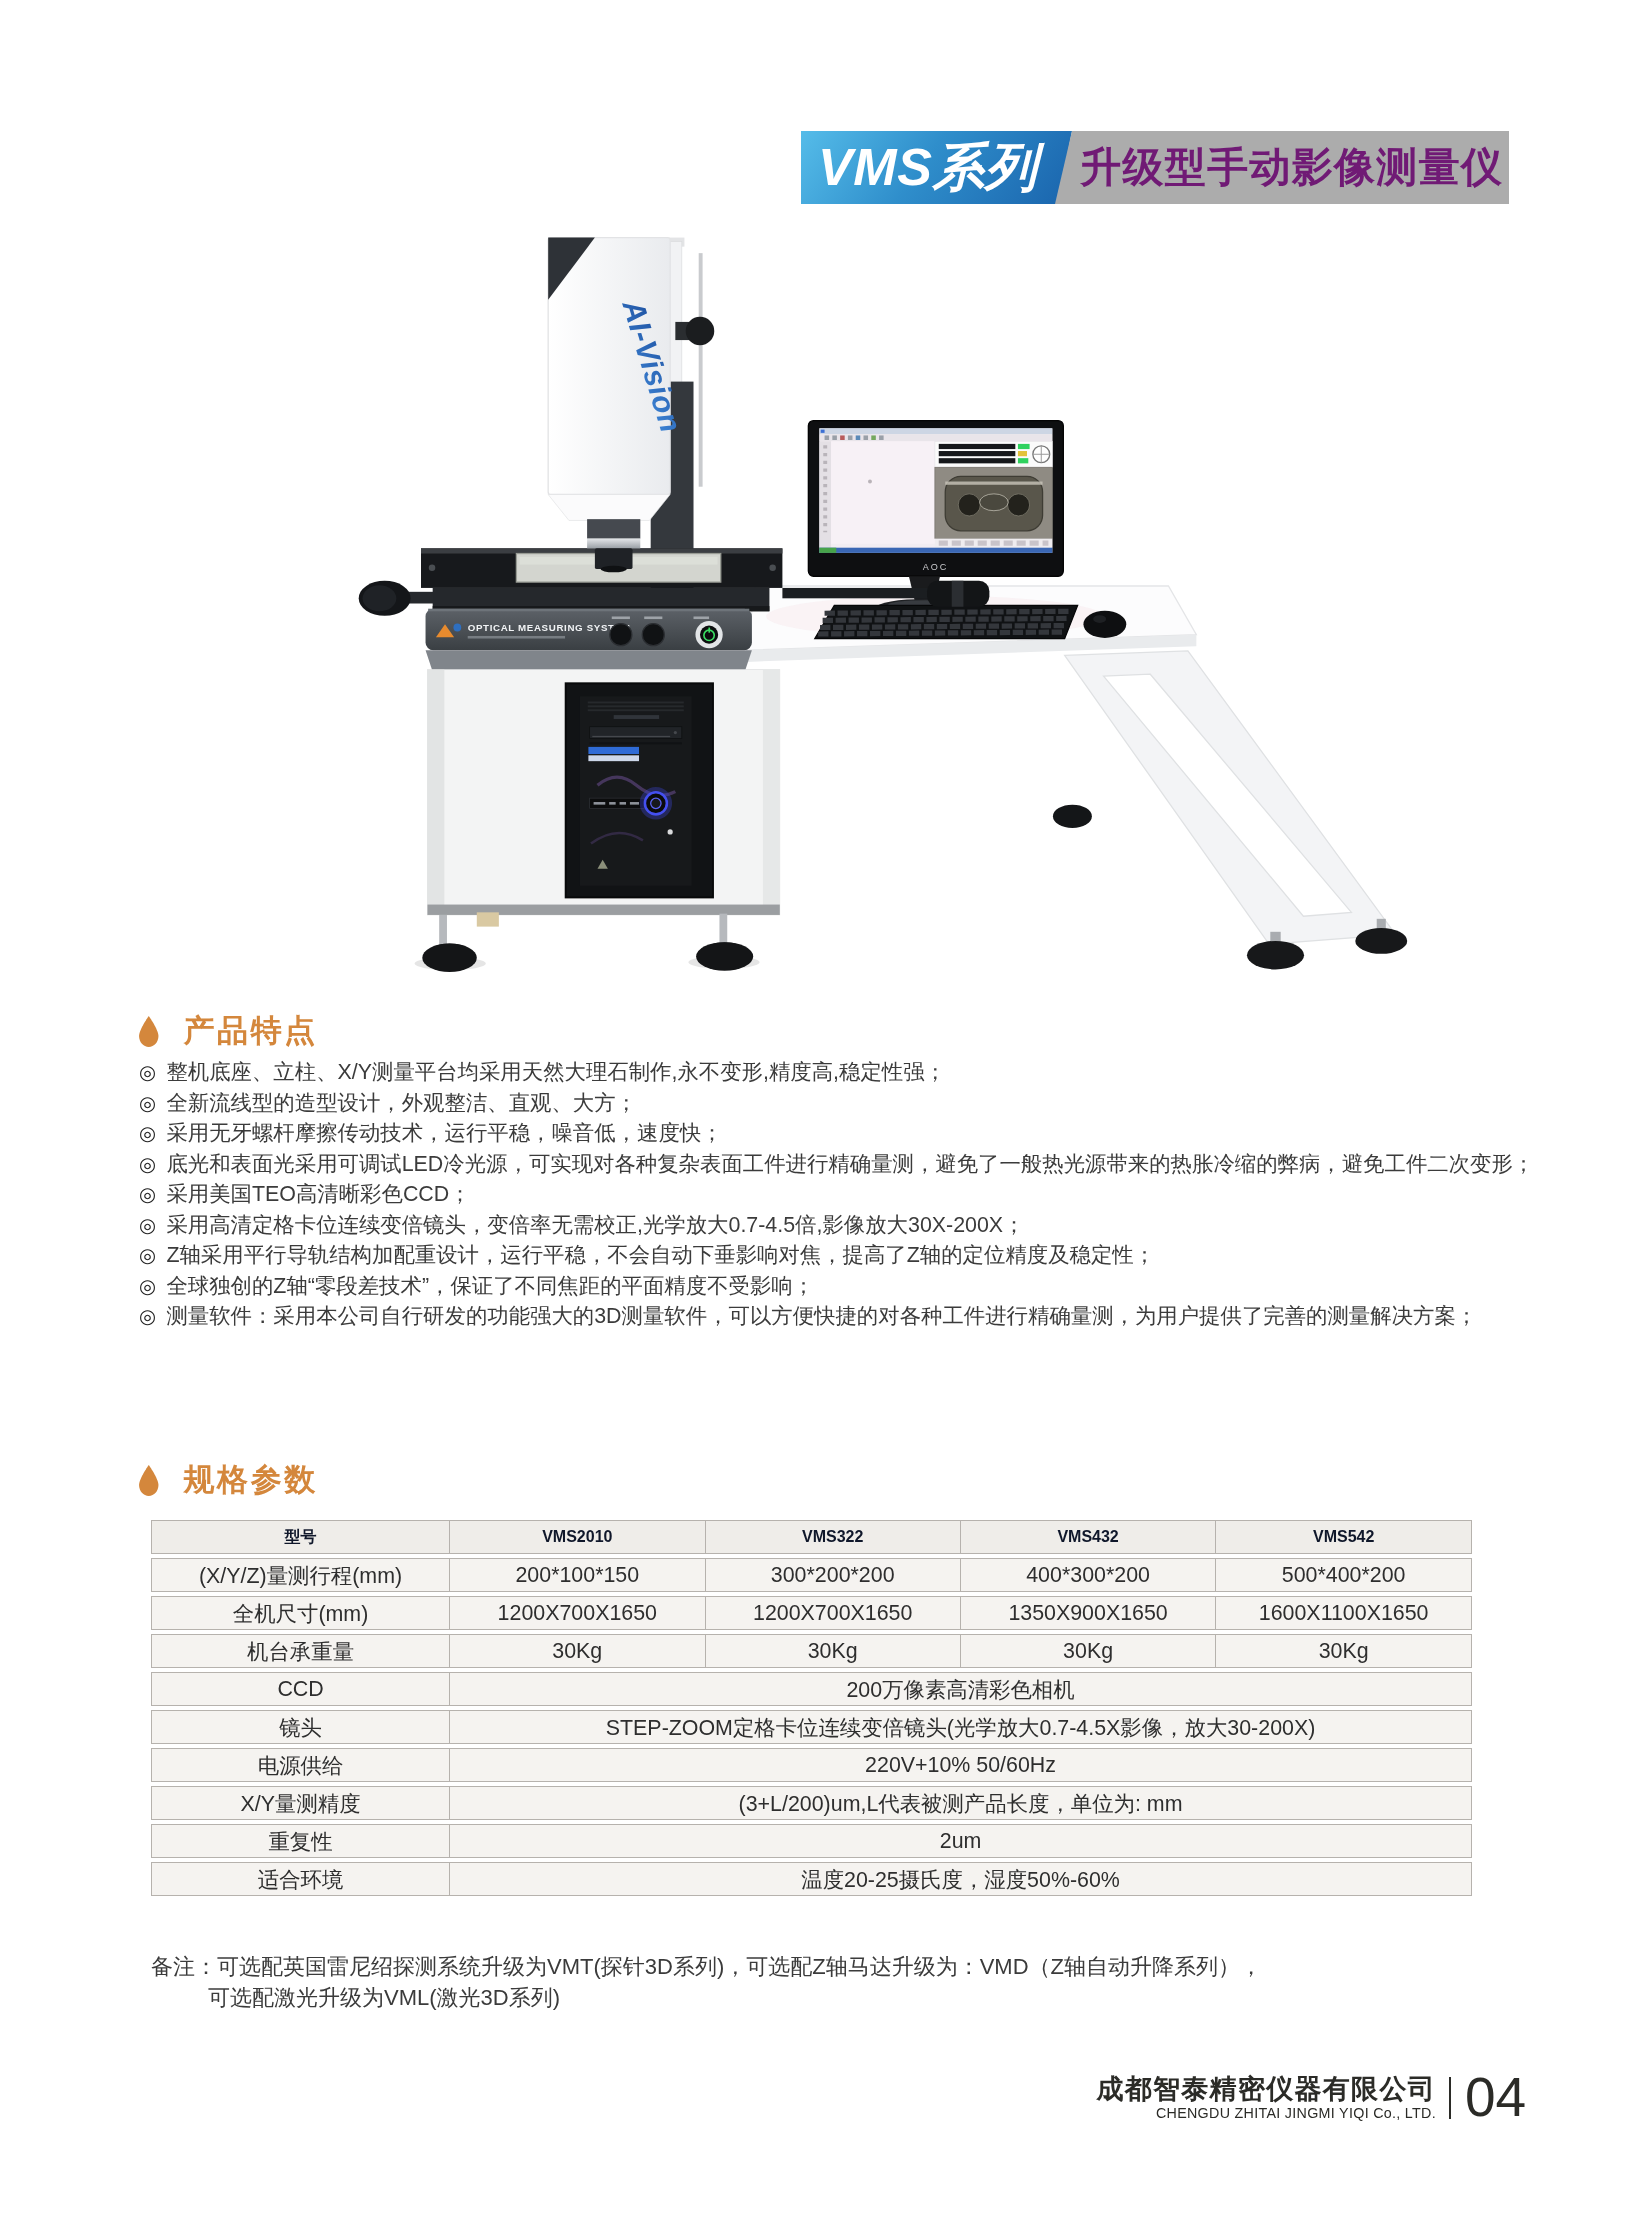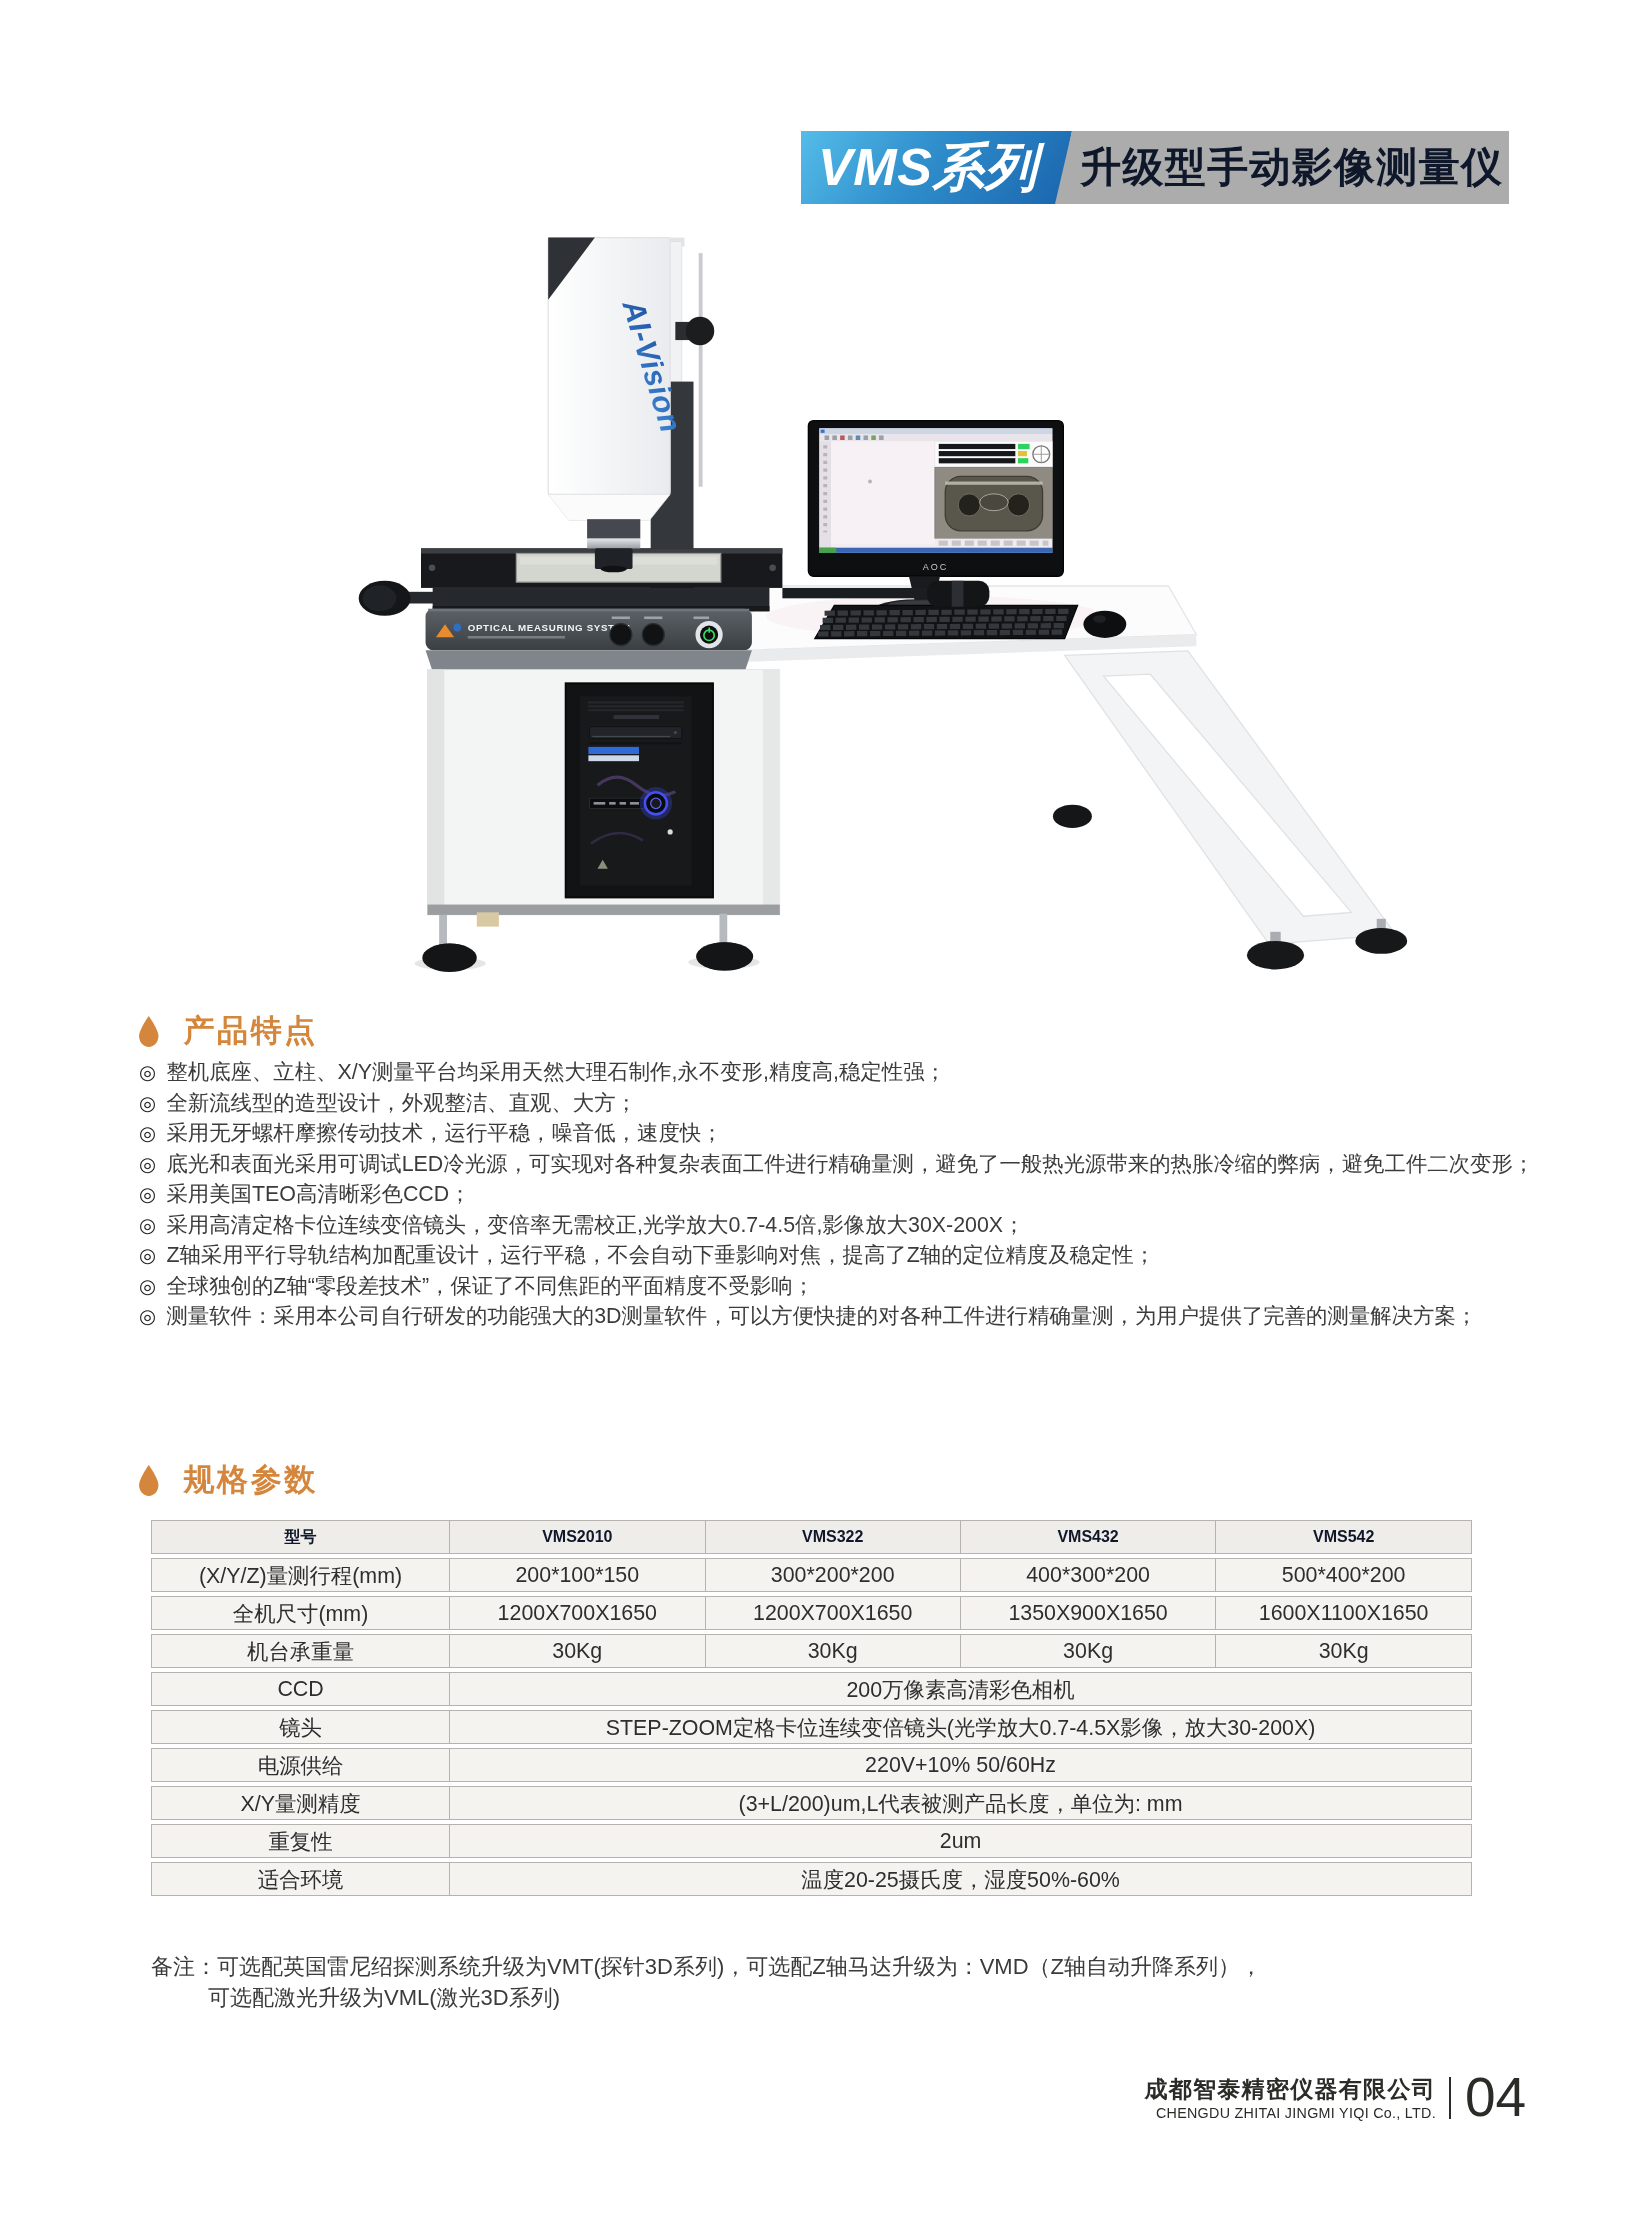--- a/index.html
+++ b/index.html
@@ -7,21 +7,21 @@
         font-family:"Liberation Sans","DejaVu Sans",sans-serif;color:#333;}
   
   .series-box{position:absolute;left:781px;top:131px;width:271px;height:73px;
     background:linear-gradient(125deg,#55bce9 0%,#2f8ecb 45%,#1a64ad 100%);
     clip-path:polygon(0 0,100% 0,calc(100% - 14.3px) 100%,0 100%);
     display:flex;align-items:center;padding-left:17px;box-sizing:border-box;margin-left:20px;}
   .series-box span{font-size:52px;font-weight:bold;font-style:italic;color:#fff;letter-spacing:0.6px;}
   .subtitle-box{position:absolute;left:1055px;top:131px;width:454px;height:73px;background:#ACACAC;
     clip-path:polygon(17px 0,100% 0,100% 100%,0 100%);
     display:flex;align-items:center;justify-content:center;box-sizing:border-box;padding-left:19.5px;}
-  .subtitle-box span{font-size:41px;font-weight:bold;color:#0f172a;letter-spacing:1.3px;}
+  .subtitle-box span{font-size:41px;font-weight:bold;color:#701a75;letter-spacing:1.3px;}
   
   .sec-title{position:absolute;display:flex;align-items:center;gap:25px;}
   .sec-title h2{margin:0;font-size:31px;font-weight:bold;color:#D4873C;letter-spacing:2.6px;}
   .drop{width:19.5px;height:31px;flex:0 0 auto;}
   
   .features-list{position:absolute;left:139px;top:1057px;width:1493px;margin:0;padding:0;list-style:none;}
   .features-list li{display:flex;align-items:flex-start;gap:10.4px;height:30.5px;line-height:30.5px;
     font-size:21.4px;color:#3b3b3b;white-space:nowrap;}
   .features-list .mk{font-size:19.5px;color:#222;line-height:30.5px;}
   
@@ -29,21 +29,21 @@
   .spec-table th,.spec-table td{background:#F5F3F0;border:1.3px solid #b6b2ad;border-left-width:0;
     height:32px;text-align:center;vertical-align:middle;font-size:21.4px;color:#2e2e2e;padding:0 6.5px;}
   .spec-table th:first-child,.spec-table td:first-child{border-left-width:1.3px;}
   .spec-table thead th{background:#EFEDE9;font-weight:bold;font-size:16px;color:#0f172a;}
   .spec-table td.lbl{width:291px;}
   .spec-table col.c{width:258px;}
   .notes{position:absolute;left:151px;top:1951px;font-size:22px;color:#3b3b3b;line-height:31px;}
   .notes .l2{padding-left:57px;}
   
   .footer-co{position:absolute;left:974px;top:2074px;width:462px;text-align:right;color:#2b2b27;}
-  .footer-co .cn{font-size:23px;font-weight:bold;line-height:30px;letter-spacing:1.3px;}
+  .footer-co .cn{font-size:27px;font-weight:bold;line-height:30px;letter-spacing:1.3px;}
   .footer-co .en{font-size:14.3px;line-height:19.5px;letter-spacing:0.3px;}
   .footer-div{position:absolute;left:1449px;top:2077px;width:1.9px;height:42px;background:#2b2b27;}
   .footer-page{position:absolute;left:1465px;top:2070px;font-size:55px;line-height:55px;color:#2b2b27;}
   
   .photo{position:absolute;left:312px;top:227px;width:1103px;height:753px;}
 </style>
 </head>
 <body>
 
 <div id="page">

